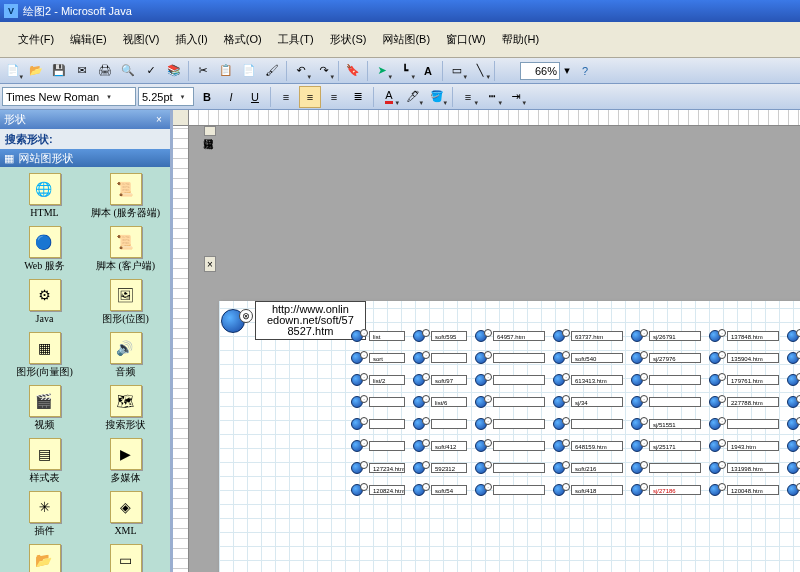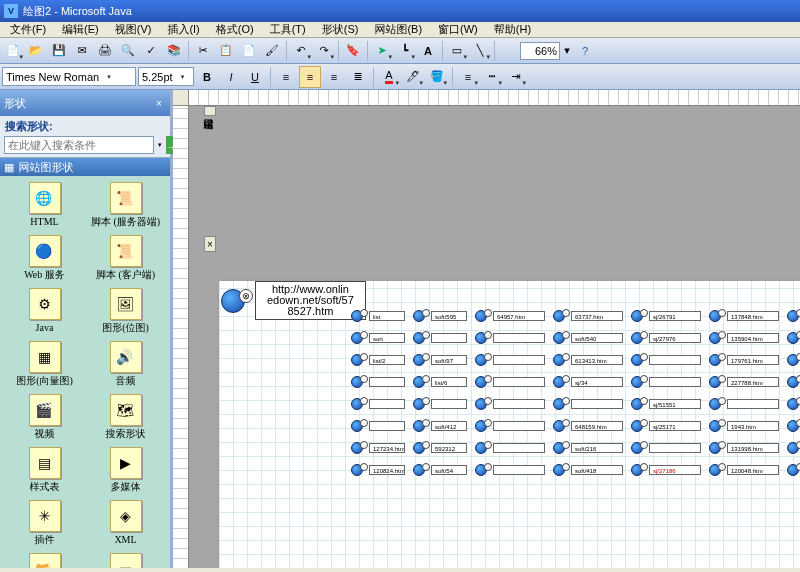--- a/index.html
+++ b/index.html
@@ -1,38 +1,38 @@
 <!DOCTYPE html>
 <html><head>
 <meta charset="utf-8">
 <style>
 * { margin: 0; padding: 0; box-sizing: border-box; font-family: Tahoma, sans-serif; font-size: 11px; }
 body { width: 800px; height: 572px; overflow: hidden; background: #ece9d8; }
 
 .titlebar { height: 22px; background: linear-gradient(#3b79e7,#2855b5); display: flex; align-items: center; padding: 0 4px; color: #fff; }
 .titlebar .appicon { width: 14px; height: 14px; background: #6bb4ff; margin-right: 5px; display:flex;align-items:center;justify-content:center;font-size:9px;color:#003366;font-weight:bold; }
 
-.menubar { height: 16px; background: #ece9d8; display: flex; align-items: center; padding: 0 2px; border-bottom: 1px solid #aca899; }
+.menubar { height: 36px; background: #ece9d8; display: flex; align-items: center; padding: 0 10px; border-bottom: 1px solid #aca899; }
 .menubar .mi { padding: 2px 8px; cursor: default; }
 
 .toolbar { height: 26px; background: linear-gradient(#e4eaf3,#bfd0e9); display: flex; align-items: center; padding: 0 2px; border-bottom: 1px solid #7d9ac4; gap:1px; }
 .tbtn { width: 22px; height: 22px; border: 1px solid transparent; display:flex; align-items:center; justify-content:center; position: relative; }
 .tbtn.drop::after { content:"▾"; font-size:7px; position:absolute; right:0; bottom:0; color:#333; }
 .sep { width:1px; height:20px; background:#a0b6d6; margin:0 2px; }
 .zoominput { width:40px; height:18px; border:1px solid #7f9db9; background:#fff; font-size:11px; text-align:right; padding:0 2px;margin-left:22px;}
 
 .fmtbar { height: 26px; background: linear-gradient(#e4eaf3,#bfd0e9); display:flex; align-items:center; padding: 0 2px; gap:2px; border-bottom: 1px solid #7d9ac4;}
 .combo { height:19px; border:1px solid #7f9db9; background:#fff; display:flex; align-items:center; padding:0 3px; }
 .combo .cd { width:12px; text-align:center; color:#333; font-size:7px; margin-left:4px; }
 .fbtn { width:22px; height:22px; display:flex; align-items:center; justify-content:center; border:1px solid transparent; position:relative; }
 .fbtn.drop::after { content:"▾"; font-size:7px; position:absolute; right:0; bottom:0; color:#333;}
 
 .mainarea { display:flex; height: 478px; }
 .shapepane { width: 173px; background: #d6e6e0; display:flex; flex-direction:column; border-right: 3px solid #9aaed0; }
-.shapepane .hdr { height:26px; background: linear-gradient(#88b3e6,#4f7fc5); color:#fff; display:flex; align-items:center; justify-content:space-between; padding:0 4px;}
+.shapepane .hdr { height:19px; background: linear-gradient(#88b3e6,#4f7fc5); color:#fff; display:flex; align-items:center; justify-content:space-between; padding:0 4px;}
 .closex { width:14px; height:14px; display:flex;align-items:center;justify-content:center; font-size:10px;}
 .searchlbl { padding: 3px 5px 2px; font-weight:bold; color:#15428b; background:#e4ebf2;}
 .searchrow { display:flex; padding:0 4px 3px; gap:3px; background:#e4ebf2; border-bottom:1px solid #9ab;}
 .sinput { flex:1; height:18px; border:1px solid #7f9db9; padding:0 3px; color:#888; background:#fff;}
 .sgo { width:18px; height:18px; background:#4ca64c; color:#fff; display:flex;align-items:center;justify-content:center; font-size:10px;}
 .catbar { height:18px; background:linear-gradient(#5a95dc,#3a6fb3); color:#fff; display:flex; align-items:center; padding:0 4px; gap:4px;}
 .shapesgrid { flex:1; background:#b9ded4; overflow:hidden; padding:6px 4px; }
 .sgr { display:flex; justify-content:space-around; margin-bottom:8px; }
 .sitem { width:70px; text-align:center; }
 .sicon { width:32px; height:32px; margin:0 auto 2px; background:#fffec8; border:1px solid #bba859; box-shadow:1px 1px 0 #999; display:flex; align-items:center; justify-content:center; font-size:14px;}
@@ -145,25 +145,20 @@
 </div>
 
 <div class="mainarea">
 
   <div class="shapepane">
     <div class="hdr">
       <span>形状</span>
       <span class="closex">×</span>
     </div>
     <div class="searchlbl">搜索形状:</div>
-    <div class="searchrow">
-      <input class="sinput" placeholder="在此键入搜索条件" style="">
-      <div class="tbtn" style="width:14px;height:18px;font-size:7px">▾</div>
-      <div class="sgo">→</div>
-    </div>
     <div class="catbar">
       <span>▦</span>
       <span>网站图形状</span>
     </div>
     <div class="shapesgrid" id="sgrid">
         <div class="sgr">
           <div class="sitem">
             <div class="sicon">🌐</div>
             <div class="slbl">HTML</div>
           </div>

